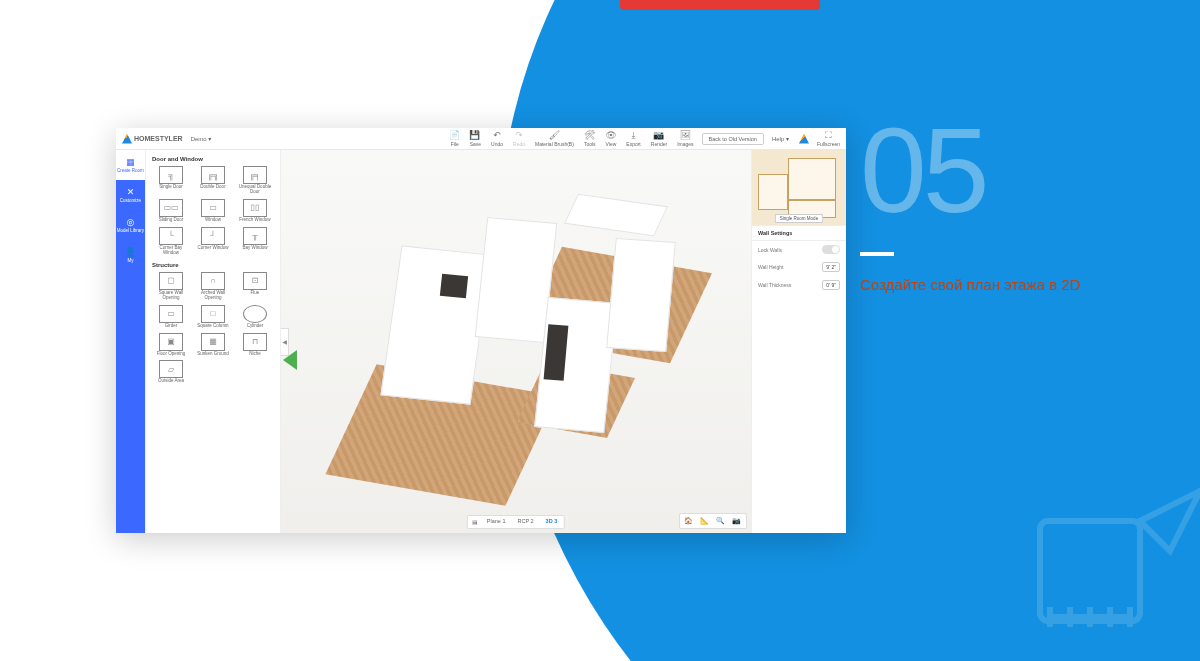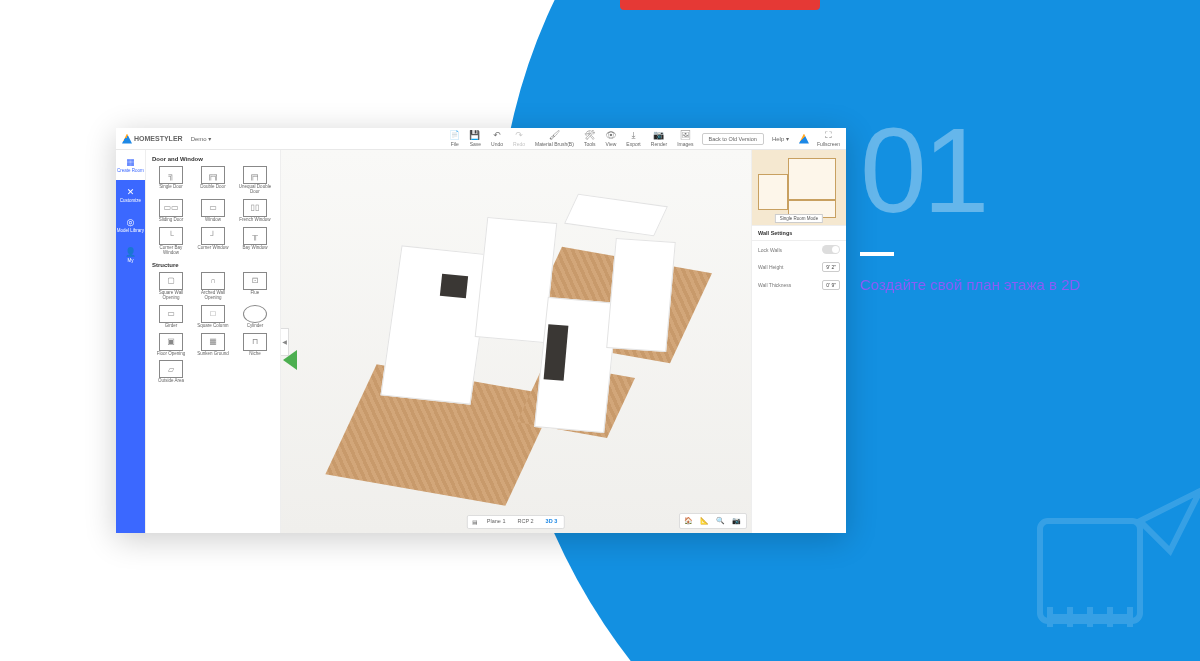--- a/index.html
+++ b/index.html
@@ -260,21 +260,21 @@
     line-height: 1;
     letter-spacing: -4px;
   }
   .dash {
     width: 34px; height: 4px; background: #fff; margin: 22px 0 18px 0;
   }
   .promo-title {
     font-size: 24px; font-weight: 500; margin-bottom: 26px;
   }
   .promo-desc {
-    font-size: 15px; line-height: 1.5; color: #8b5cf6; max-width: 230px;
+    font-size: 15px; line-height: 1.5; color: #c2410c; max-width: 230px;
   }
   
   .ghost-icon{
     position:absolute; right:-20px; bottom:20px; z-index:1;
     opacity:0.15;
   }
 </style>
 </head>
 <body>
 
@@ -506,16 +506,16 @@
       </div>
       <div class="setting-row">
         <span>Wall Thickness</span>
         <span class="value-box">0' 9"</span>
       </div>
     </div>
   </div>
 </div>
 
 <div class="promo">
-  <div class="big-number">01</div>
+  <div class="big-number">05</div>
   <div class="dash"></div>
   <div class="promo-desc">Создайте свой план этажа в 2D</div>
 </div>
 
 </body></html>

